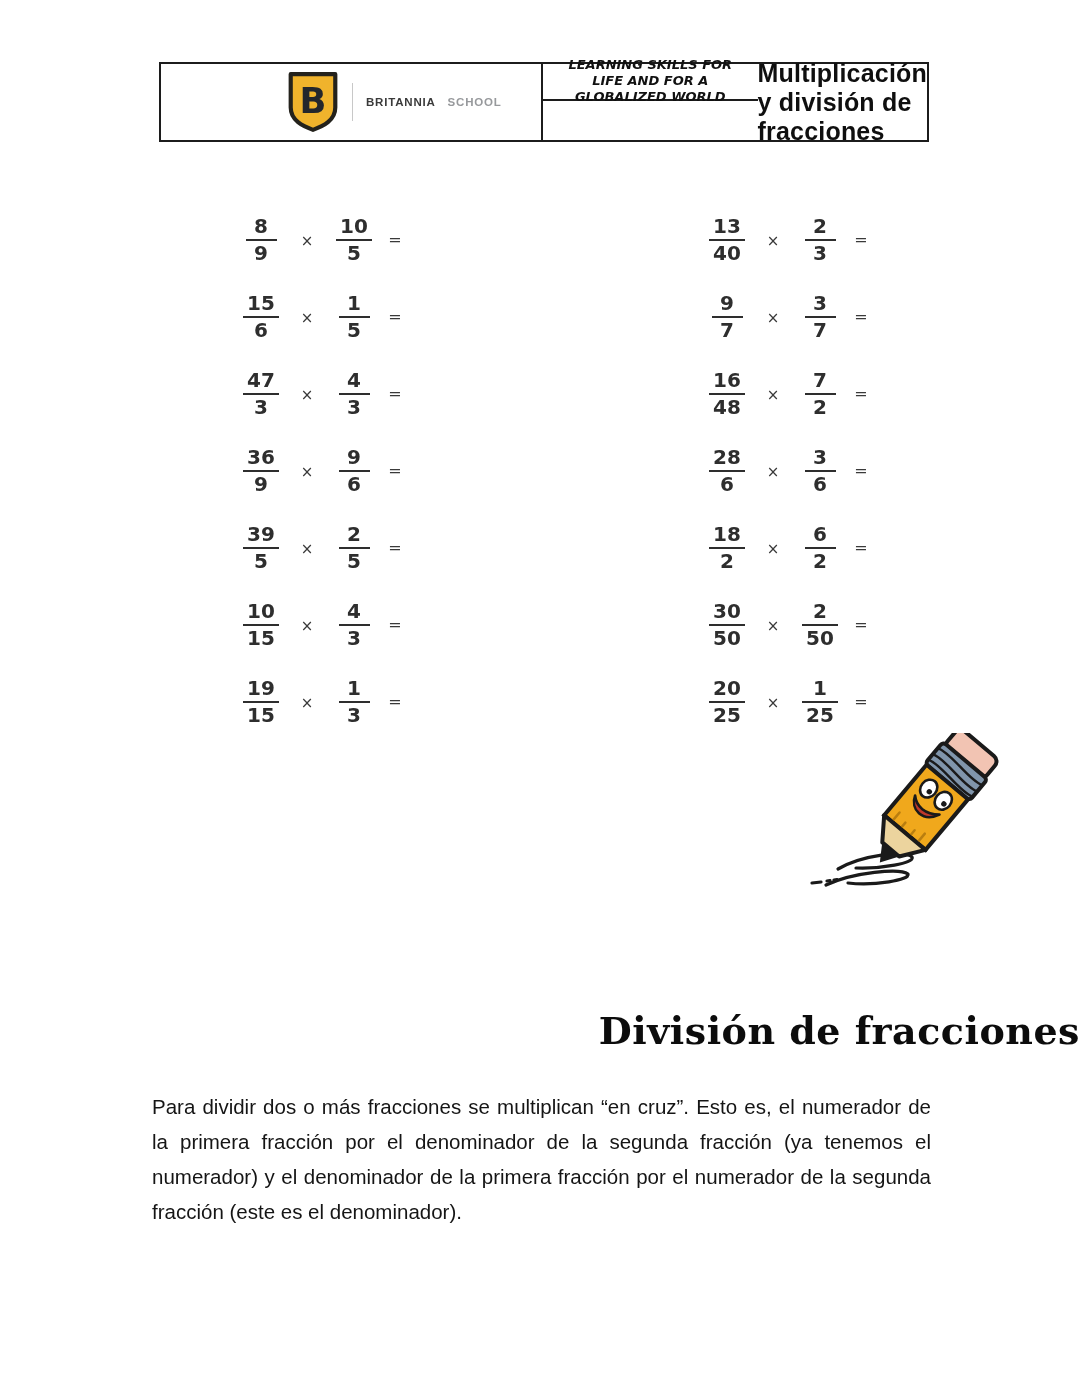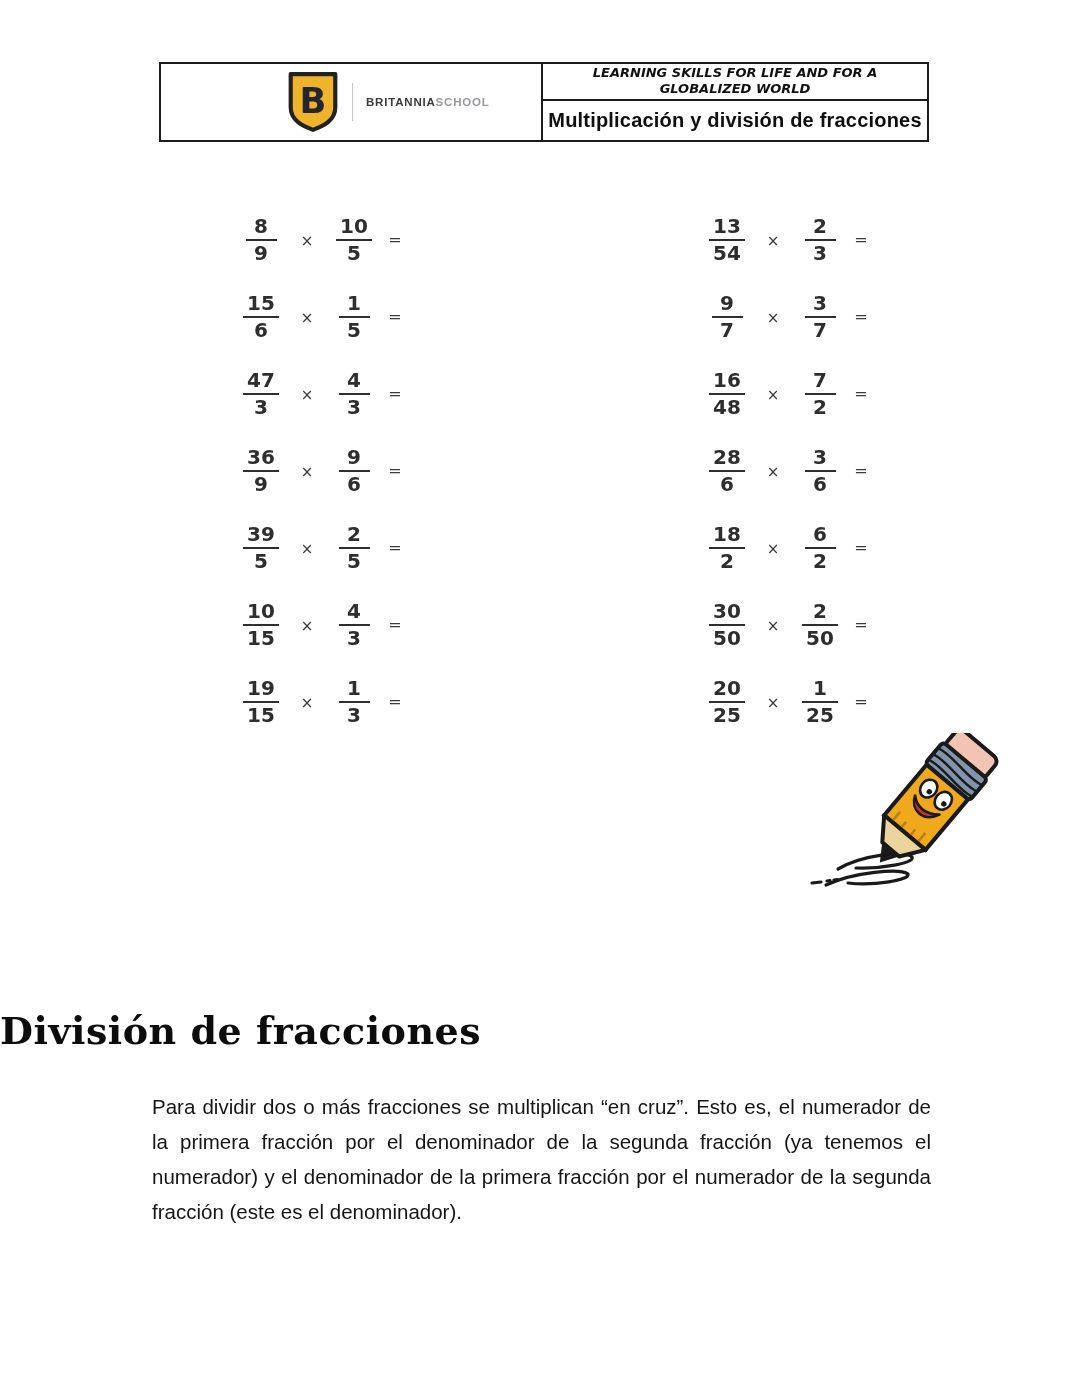--- a/index.html
+++ b/index.html
@@ -13,32 +13,32 @@
   }
   .header-left {
     width: 382px; border-right: 2px solid #1c1c1c;
     display: flex; align-items: center; justify-content: flex-start;
     padding-left: 126px;
   }
   .logo-shield-svg { width: 52px; height: 62px; flex: 0 0 auto; }
   .logo-divider { width: 1px; height: 38px; background: #c8c8c8; margin: 0 13px; }
   .school-name { font-size: 11.5px; letter-spacing: 0.8px; white-space: nowrap; font-weight: bold; }
   .school-name .primary { color: #3a3a3a; }
-  .school-name .secondary { color: #97999c; margin-left: 0; }
-  .header-right { flex: 1; display: flex; flex-direction: column; }
+  .school-name .secondary { color: #97999c; margin-left: 12px; }
+  .header-right { flex: 1; display: flex; flex-direction: row; }
   .banner-cell {
     height: 37px; border-bottom: 2px solid #1c1c1c;
     display: flex; align-items: center; justify-content: center;
     font-family: "DejaVu Sans", sans-serif;
     font-style: italic; font-weight: bold; font-size: 13px; line-height: 1.25;
     text-align: center; color: #111; padding: 1px 14px 2px;
   }
   .doc-title-cell {
     flex: 1; display: flex; align-items: center; justify-content: center;
-    font-weight: bold; font-size: 20px; color: #0f0f0f; letter-spacing: 0.2px;
+    font-weight: bold; font-size: 25px; color: #0f0f0f; letter-spacing: 0.2px;
   }
 
   
   .exercises { position: absolute; top: 201px; left: 0; width: 1080px; height: 540px; }
   .ex-col { position: absolute; top: 0; display: flex; flex-direction: column; }
   .ex-col.left  { left: 229px; }
   .ex-col.right { left: 695px; }
   .ex-row { height: 77px; display: flex; align-items: center; }
   .slot  { display: flex; justify-content: center; align-items: center; }
   .s1 { width: 64px; }
@@ -53,21 +53,21 @@
   }
   .frac .num { border-bottom: 2.4px solid #2e2e2e; padding: 0 4px 2px; }
   .frac .den { padding: 2px 4px 0; }
 
   
   .pencil-svg { position: absolute; left: 800px; top: 733px; width: 220px; height: 172px; }
 
   
   .section-title {
     position: absolute; top: 1008px; left: 0; width: 1080px;
-    text-align: left;
+    text-align: right;
     font-family: "DejaVu Serif", serif; font-weight: bold;
     font-size: 38px; letter-spacing: 0.5px; color: #0c0c0c;
   }
   .body-text {
     position: absolute; top: 1077px; left: 152px; width: 779px;
     font-size: 20.5px; line-height: 35px; text-align: justify;
     color: #151515;
     margin-top: 12px;
   }
 </style>
@@ -204,21 +204,21 @@
           </span>
         </span>
         <span class="slot eq">=</span>
       </div>
     </div>
   <div class="ex-col right" id="col-right">
       <div class="ex-row">
         <span class="slot s1">
           <span class="frac">
             <span class="num">13</span>
-            <span class="den">54</span>
+            <span class="den">40</span>
           </span>
         </span>
         <span class="slot op">×</span>
         <span class="slot s2">
           <span class="frac">
             <span class="num">2</span>
             <span class="den">3</span>
           </span>
         </span>
         <span class="slot eq">=</span>

